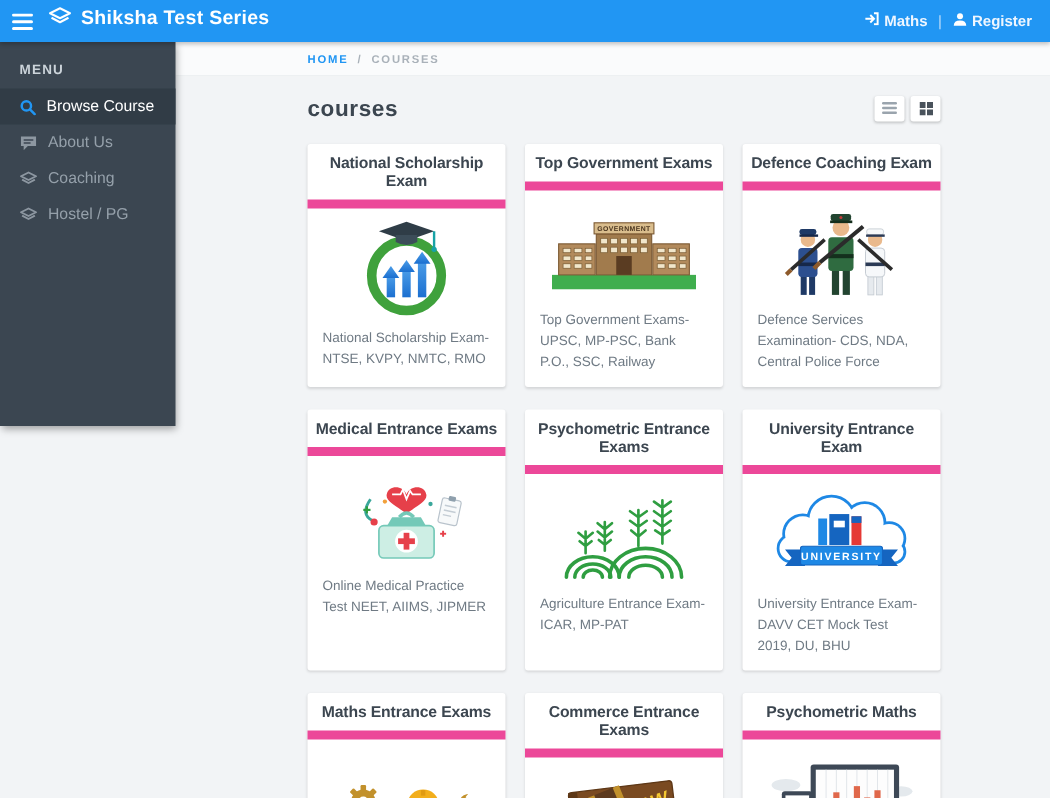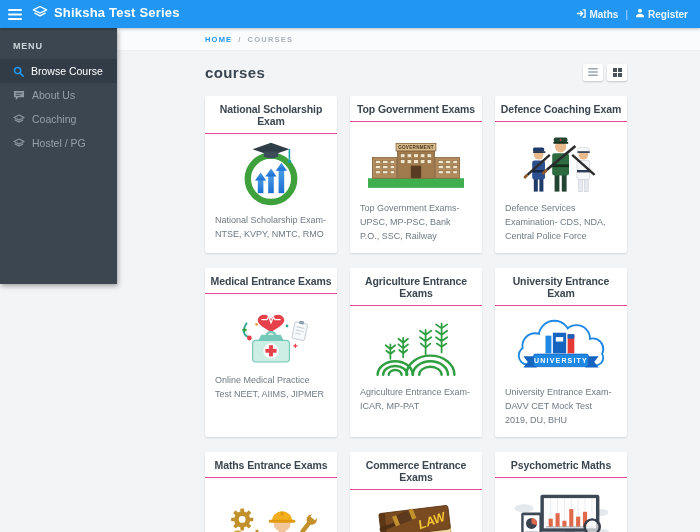--- a/index.html
+++ b/index.html
@@ -35,21 +35,21 @@
   .title-row{display:flex;justify-content:space-between;align-items:center;margin-top:9px;height:24px;}
   .page-title{font-size:15px;color:#3c4650;font-weight:bold;letter-spacing:.4px;margin:0;}
   .toggles{display:flex;gap:4px;}
   .toggle-btn{width:20px;height:17px;background:#fff;border-radius:2px;
     box-shadow:0 1px 2px rgba(0,0,0,.2);display:flex;align-items:center;justify-content:center;cursor:pointer;}
 
   .grid{margin-top:12px;display:grid;grid-template-columns:repeat(3,132px);gap:15px 13px;}
   .card{background:#fff;border-radius:2px;box-shadow:0 1px 2px rgba(0,0,0,.13);
     display:flex;flex-direction:column;cursor:pointer;}
   .card-title{font-size:10.5px;font-weight:bold;color:#3c4650;text-align:center;
-    padding:7px 4px 6px;border-bottom:1px solid #ec4899;letter-spacing:-.1px;}
+    padding:7px 4px 6px;border-bottom:6px solid #ec4899;letter-spacing:-.1px;}
   .card-img{height:72px;display:flex;align-items:center;justify-content:center;padding:4px 18px 0;}
   .card-img svg{max-height:100%;}
   .card-desc{font-size:9px;line-height:1.55;color:#6f7a84;padding:4px 10px 9px;}
 </style>
 </head>
 <body>
 
 <header class="topbar">
   <div class="hamburger">
     <svg width="14" height="11" viewBox="0 0 14 11">
@@ -330,21 +330,21 @@
             <g fill="#e6404a">
                 <rect x="57.6" y="56" width="4.8" height="14"></rect>
                 <rect x="53" y="60.6" width="14" height="4.8"></rect>
               </g>
           </svg>
         </div>
         <div class="card-desc">Online Medical Practice Test NEET, AIIMS, JIPMER</div>
       </div>
 
       <div class="card">
-        <div class="card-title">Agriculture Entrance Exams</div>
+        <div class="card-title">Psychometric Entrance Exams</div>
         <div class="card-img">
           <svg width="100" height="68" viewBox="0 0 120 84">
             <g fill="none" stroke="#2f9e41" stroke-width="3" stroke-linecap="round">
               <path d="M12 78 A22 17 0 0 1 56 78"></path>
               <path d="M19 78 A15 11 0 0 1 49 78"></path>
               <path d="M26 78 A8 6 0 0 1 42 78"></path>
               <path d="M48 78 A30 24 0 0 1 108 78"></path>
               <path d="M56 78 A22 17 0 0 1 100 78"></path>
               <path d="M64 78 A14 10 0 0 1 92 78"></path>
             </g>

